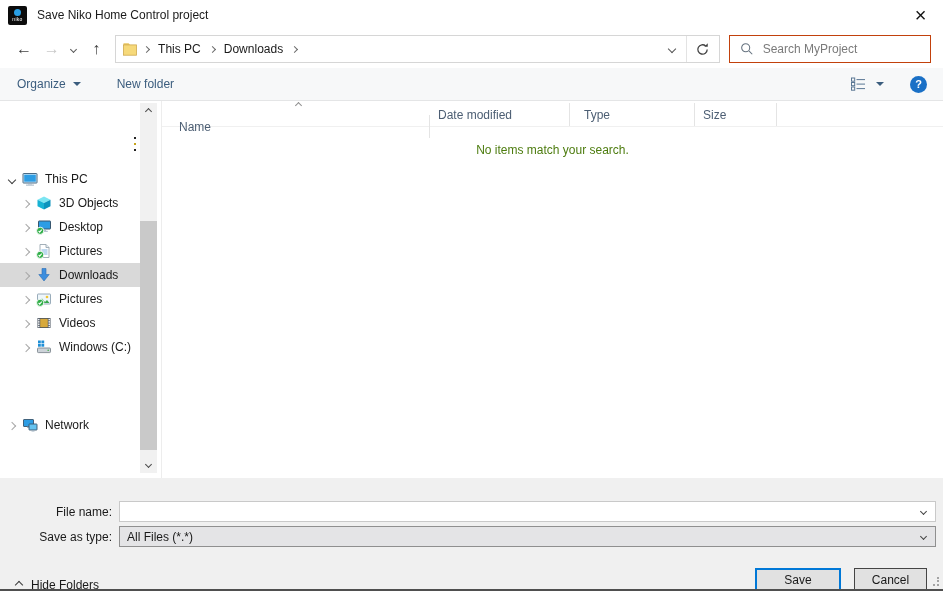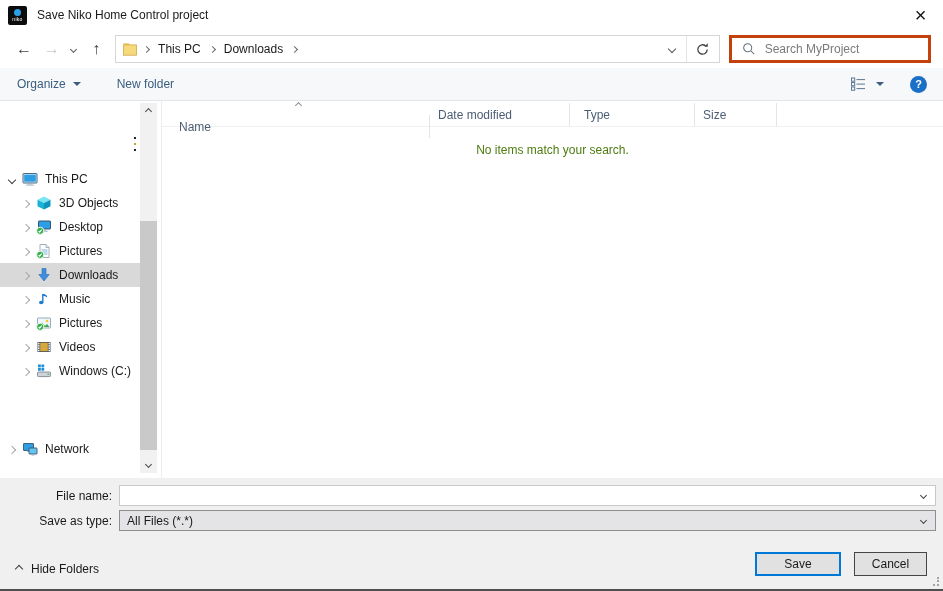--- a/index.html
+++ b/index.html
@@ -25,21 +25,21 @@
   .chev-down  { transform:rotate(45deg); }
   .chev-up    { transform:rotate(-135deg); }
   .addr-bar { margin-left:5px; width:610px; height:28px; border:1px solid #d6d6d6; background:#fff; display:flex; align-items:center; }
   .crumb-folder { margin-left:6px; display:flex; }
   .crumbs { display:flex; align-items:center; height:100%; }
   .crumb { padding:0 3px; font-size:12px; display:flex; align-items:center; height:100%; }
   .crumb-chev { margin:0 6px; color:#6a6a6a; width:5px; height:5px; }
   .addr-spacer { flex:1; }
   .addr-dd { width:28px; height:100%; display:flex; align-items:center; justify-content:center; color:#555; }
   .addr-refresh { width:33px; height:100%; border-left:1px solid #e3e3e3; display:flex; align-items:center; justify-content:center; }
-  .searchbox { margin-left:9px; width:204px; height:28px; border:3px solid #c2410c; display:flex; align-items:center; padding:0 6px 0 10px; gap:9px; background:#fff; }
+  .searchbox { margin-left:9px; width:204px; height:28px; border:1px solid #c2410c; display:flex; align-items:center; padding:0 6px 0 10px; gap:9px; background:#fff; }
   .searchbox input { border:none; outline:none; flex:1; font-family:inherit; font-size:12px; color:#1a1a1a; background:transparent; }
   .searchbox input::placeholder { color:#7a7a7a; }
 
   
   .toolbar { height:33px; background:#f7f8f9; border-bottom:1px solid #e4e5e6; display:flex; align-items:center; padding:0 16px 0 17px; color:#3b5d7e; font-size:12px; }
   .tool-item { display:flex; align-items:center; gap:7px; }
   .tri-down { width:0; height:0; border-left:4px solid transparent; border-right:4px solid transparent; border-top:4px solid #3b5d7e; }
   .new-folder { margin-left:36px; }
   .tool-right { margin-left:auto; display:flex; align-items:center; }
   .views-dd { margin-left:9px; }
@@ -72,21 +72,21 @@
   .hcol-0 { width:268px; padding-left:17px;margin-top:24px; }
   .hcol-1 { width:140px; }
   .hcol-2 { width:125px; padding-left:14px; }
   .hcol-3 { width:82px; }
   .sort-chev { position:absolute; left:134px; top:0px; color:#8f8f8f; width:5px; height:5px; }
   .empty-msg { margin-top:16px; text-align:center; color:#4d7c0f; font-size:12px; }
 
   
   .bottom { height:113px; background:#f0f0f0; position:relative; }
   .field-row { display:flex; align-items:center; }
-  .field-row.first { padding-top:7px; }
+  .field-row.first { padding-top:23px; }
   .field-row.second { margin-top:4px; }
   .field-label { width:119px; text-align:right; padding-right:7px; font-size:12px; flex:0 0 auto; }
   .field-box { flex:1; margin-right:7px; height:21px; position:relative; display:flex; align-items:center; }
   .filename-box { background:#fff; border:1px solid #c9c9c9; }
   .filename-box input { border:none; outline:none; width:100%; height:100%; padding:0 20px 0 6px; font-family:inherit; font-size:12px; background:transparent; }
   .savetype-box { background:#e4e4e6; border:1px solid #8f8f8f; padding-left:7px; font-size:12px; }
   .combo-chev { position:absolute; right:9px; top:7px; color:#444; width:5px; height:5px; }
 
   .footer-row { display:flex; align-items:flex-end; margin-top:21px; padding:0 16px; }
   .hide-folders { display:flex; align-items:center; gap:9px; }
@@ -240,31 +240,20 @@
               <svg viewBox="0 0 16 16">
                 <path d="M6 1.5h4v6h3.2L8 14 2.8 7.5H6z" fill="#3c8ede" stroke="#2c6db4" stroke-width="0.6"></path>
               </svg>
             </span>
             <span class="tree-label">Downloads</span>
           </div>
           <div class="tree-row">
             <span class="tree-indent-1"><span class="chev chev-right tree-chev" style="display: inline-block; width: 6px; height: 6px;"></span></span>
             <span class="tree-icon">
               <svg viewBox="0 0 16 16">
-                <path d="M6.8 3v8.2" stroke="#1f7ad2" stroke-width="1.4"></path>
-                <path d="M6.8 2.8c2.8.3 4.6 1.5 4.4 3.8-1-1.3-2.4-1.8-4.4-1.7z" fill="#1f7ad2"></path>
-                <ellipse cx="5.2" cy="11.5" rx="2.2" ry="1.8" fill="#1f7ad2"></ellipse>
-              </svg>
-            </span>
-            <span class="tree-label">Music</span>
-          </div>
-          <div class="tree-row">
-            <span class="tree-indent-1"><span class="chev chev-right tree-chev" style="display: inline-block; width: 6px; height: 6px;"></span></span>
-            <span class="tree-icon">
-              <svg viewBox="0 0 16 16">
                 <rect x="1.5" y="3" width="13" height="10" rx="0.5" fill="#eef6fb" stroke="#8fa3b2" stroke-width="0.9"></rect>
                 <circle cx="11" cy="6" r="1.3" fill="#f2c531"></circle>
                 <path d="M2.5 12l3.5-4.5 3 3.5 2-2 2.5 3z" fill="#39a84c"></path>
                 <circle cx="4.2" cy="11.8" r="3.6" fill="#2fae47" stroke="#fff" stroke-width="0.9"></circle>
                 <path d="M2.6 11.9l1.1 1.2 2-2.4" stroke="#fff" stroke-width="1.1" fill="none"></path>
               </svg>
             </span>
             <span class="tree-label">Pictures</span>
           </div>
           <div class="tree-row">

